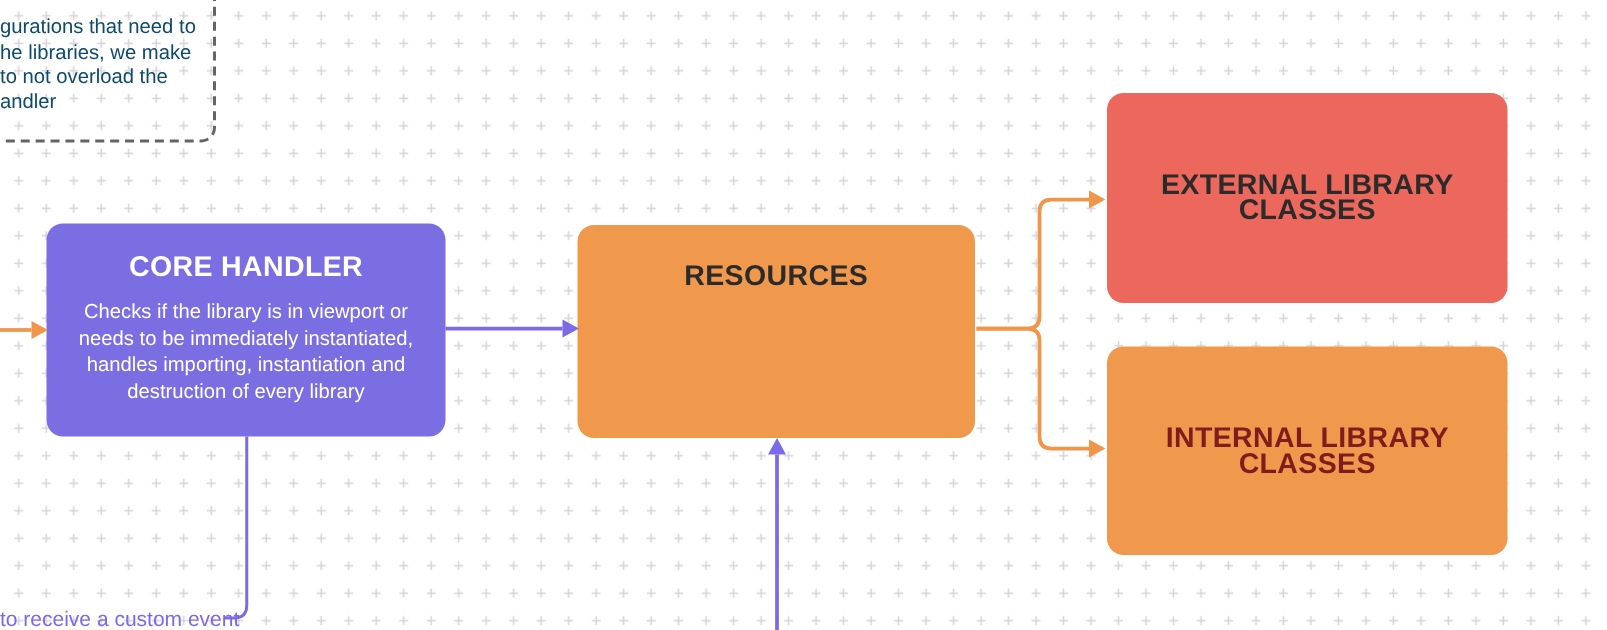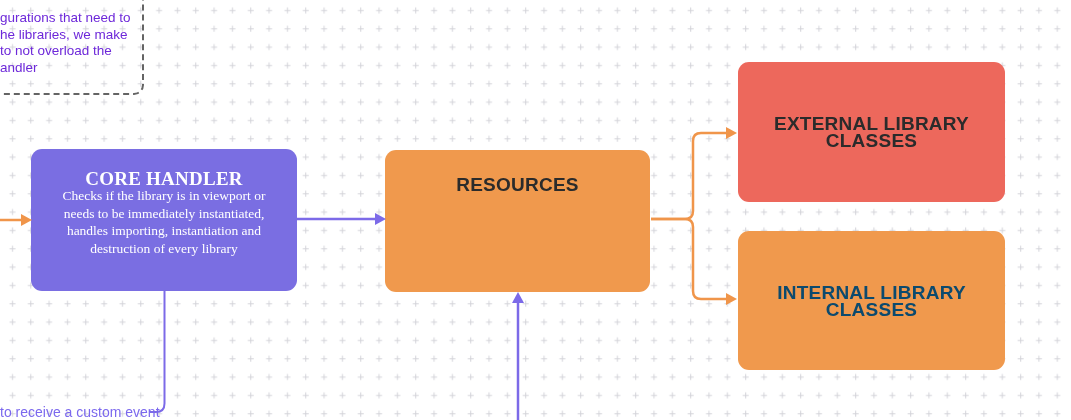--- a/index.html
+++ b/index.html
@@ -49,21 +49,21 @@
   .node .title {
     font-weight: 700;
     font-size: 19px;
     letter-spacing: 0.25px;
     line-height: 17px;
   }
   .node .body {
     font-size: 13.5px;
     line-height: 17.5px;
     white-space: pre-line;
-    margin-top: 0;
+    margin-top: 12px;
   }
   .node-core      { left: 31px;  top: 149px; width: 266px; height: 142px; padding-top: 21px; }
   .node-resources { left: 385px; top: 150px; width: 265px; height: 142px; padding-top: 26px; }
   .node-external  { left: 738px; top: 62px;  width: 267px; height: 140px; justify-content: center; }
   .node-internal  { left: 738px; top: 231px; width: 267px; height: 139px; justify-content: center; }
 
   .edge-label {
     position: absolute;
     left: 0; top: 404px;
     width: 148px;
@@ -82,44 +82,44 @@
   <svg class="bg-grid" width="1071" height="420" viewBox="0 0 1071 420">
     <defs>
       <pattern id="plusdots" width="18.33" height="18.33" x="7" y="5" patternUnits="userSpaceOnUse">
         <path d="M2.5,5.5 H8.5 M5.5,2.5 V8.5" stroke="#D3D3D9" stroke-width="1" fill="none" style="stroke: rgb(211, 211, 217);"></path>
       </pattern>
     </defs>
     <rect width="1071" height="420" fill="url(#plusdots)"></rect>
   </svg>
 
   <div class="note" style="border-color: rgb(100, 100, 100);">
-    <div class="note-text" style="color: #6d28d9;">gurations that need to
+    <div class="note-text" style="color: #0c4a6e;">gurations that need to
 he libraries, we make
 to not overload the
 andler</div>
   </div>
 
-  <div class="node node-core" style="background-color: rgb(122, 110, 226); font-family: Liberation Serif, serif;">
+  <div class="node node-core" style="background-color: rgb(122, 110, 226);">
     <div class="title" style="color: rgb(255, 255, 255);">CORE HANDLER</div>
     <div class="body" style="color: rgb(255, 255, 255);">Checks if the library is in viewport or
 needs to be immediately instantiated,
 handles importing, instantiation and
 destruction of every library</div>
   </div>
 
   <div class="node node-resources" style="background-color: rgb(240, 153, 77);">
     <div class="title" style="color: rgb(43, 43, 43);">RESOURCES</div>
   </div>
 
   <div class="node node-external" style="background-color: rgb(237, 104, 92);">
     <div class="title" style="color: rgb(43, 43, 43);">EXTERNAL LIBRARY CLASSES</div>
   </div>
 
   <div class="node node-internal" style="background-color: rgb(240, 153, 77);">
-    <div class="title" style="color: #0c4a6e;">INTERNAL LIBRARY CLASSES</div>
+    <div class="title" style="color: #7f1d1d;">INTERNAL LIBRARY CLASSES</div>
   </div>
 
   <div class="edge-label" style="color: rgb(123, 104, 238);">to receive a custom event</div>
 
   <svg class="connectors" width="1071" height="420" viewBox="0 0 1071 420">
 
     <g>
       <path d="M0,220 H21" fill="none" stroke="#F0954A" stroke-width="2.5" style="stroke: rgb(240, 149, 74);"></path>
       <path d="M21,214 L32,220 L21,226 Z" fill="#F0954A" style="fill: rgb(240, 149, 74);"></path>
     </g>

